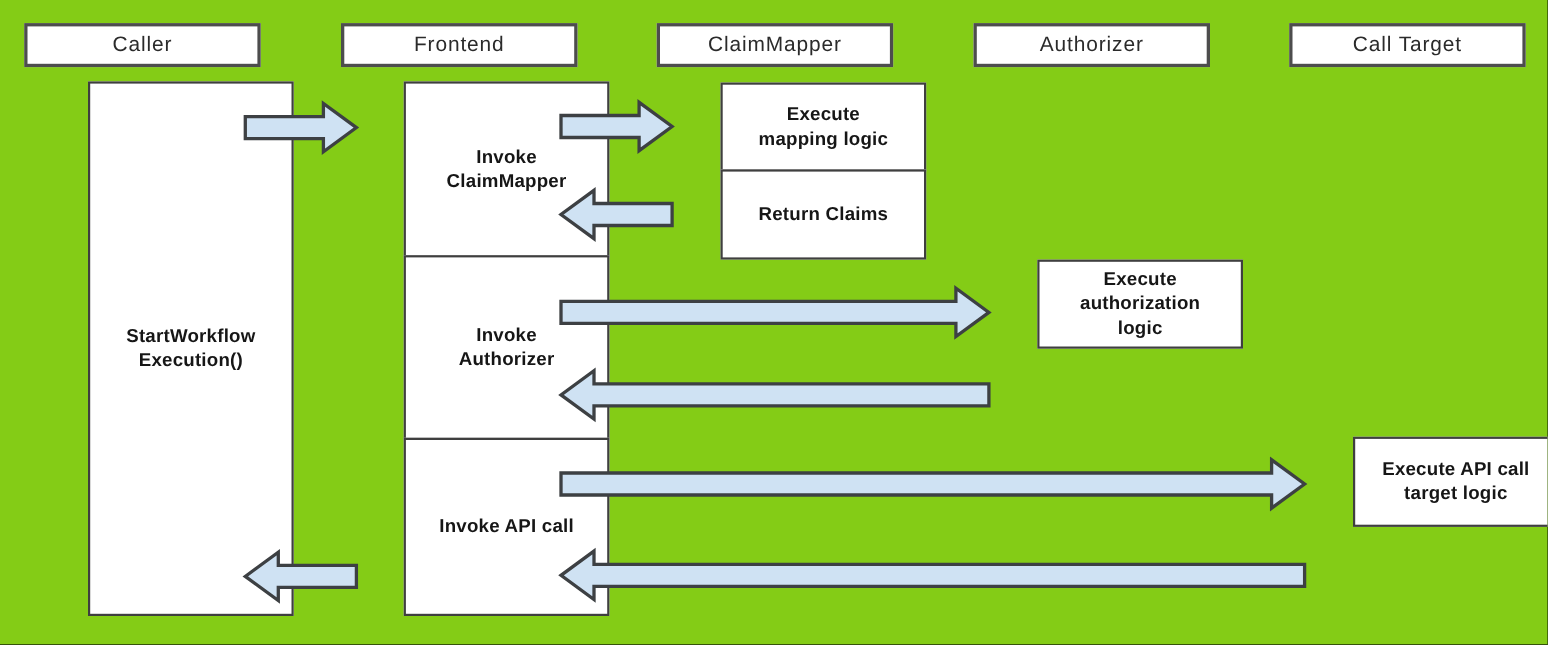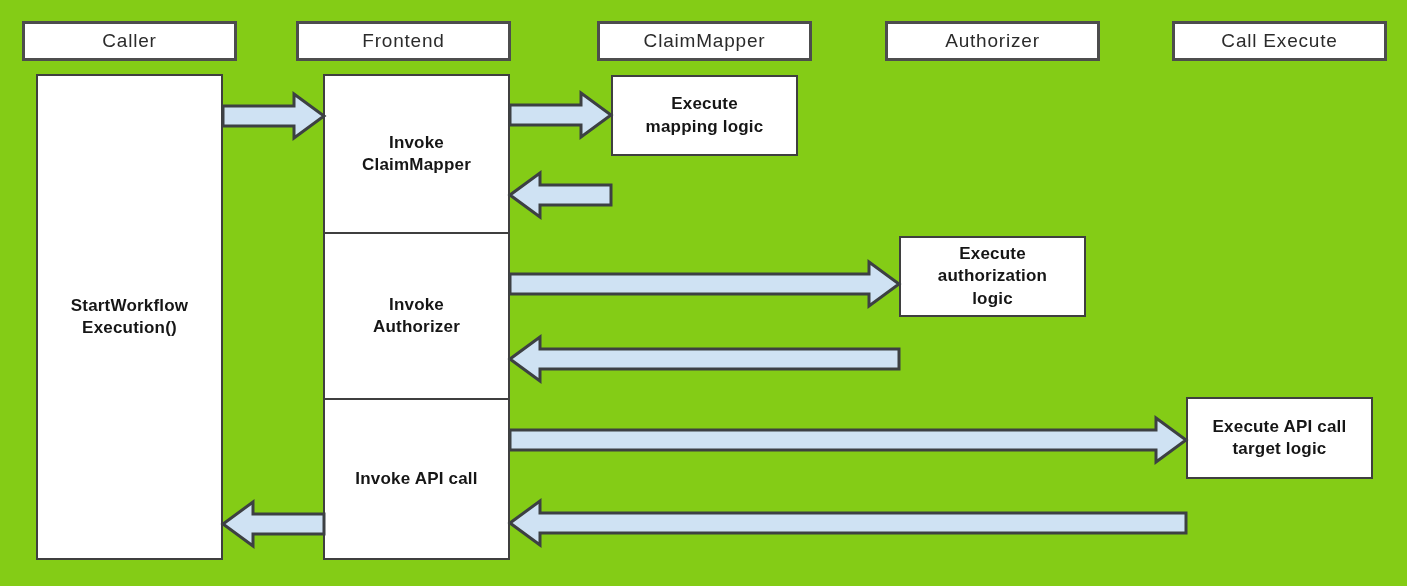--- a/index.html
+++ b/index.html
@@ -40,20 +40,21 @@
     display: flex;
     align-items: center;
     justify-content: center;
     text-align: center;
     font-size: 17px;
     font-weight: 700;
     color: #161616;
     line-height: 1.3;
     letter-spacing: 0.2px;
     white-space: pre-line;
+    margin-left: 44px;
   }
   #arrow-layer {
     position: absolute;
     left: 0;
     top: 0;
     width: 1407px;
     height: 586px;
     pointer-events: none;
   }
   .arrow {
@@ -62,36 +63,37 @@
     stroke-width: 3;
     stroke-linejoin: miter;
   }
 </style>
 </head>
 <body>
 
 <div id="canvas">
 
   <div class="header-box" style="left:22px">Caller</div>
-  <div class="header-box" style="left:296px">Frontend</div>
+  <div class="header-box" style="left:310px">Frontend</div>
   <div class="header-box" style="left:597px">ClaimMapper</div>
   <div class="header-box" style="left:885px">Authorizer</div>
-  <div class="header-box" style="left:1172px">Call Execute</div>
+  <div class="header-box" style="left:1172px">Call Target</div>
 
   <div class="body-box" style="left:36px; top:74px; height:486px">StartWorkflow
 Execution()</div>
 
   <div class="body-box" style="left:323px; top:74px; height:160px">Invoke
 ClaimMapper</div>
   <div class="body-box" style="left:323px; top:232px; height:168px">Invoke
 Authorizer</div>
   <div class="body-box" style="left:323px; top:398px; height:162px">Invoke API call</div>
 
   <div class="body-box" style="left:611px; top:75px; height:81px">Execute
 mapping logic</div>
+  <div class="body-box" style="left:611px; top:154px; height:82px">Return Claims</div>
 
   <div class="body-box" style="left:899px; top:236px; height:81px">Execute
 authorization
 logic</div>
 
   <div class="body-box" style="left:1186px; top:397px; height:82px">Execute API call
 target logic</div>
 
   <svg id="arrow-layer" viewBox="0 0 1407 586" xmlns="http://www.w3.org/2000/svg">
     <polygon class="arrow" points="223,106 294,106 294,94 324,116 294,138 294,126 223,126"></polygon>

